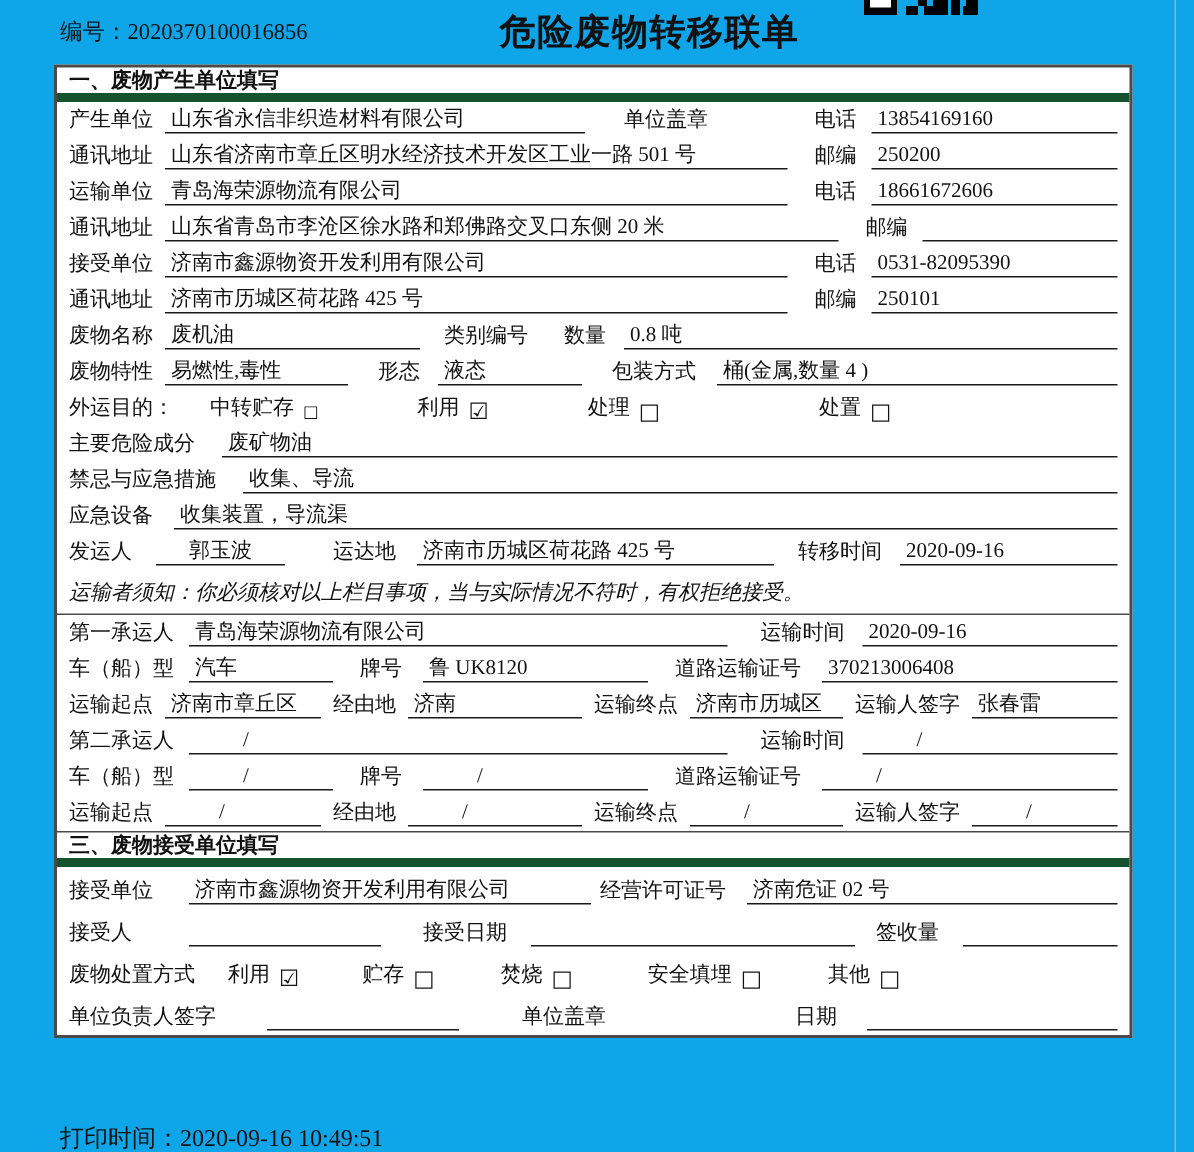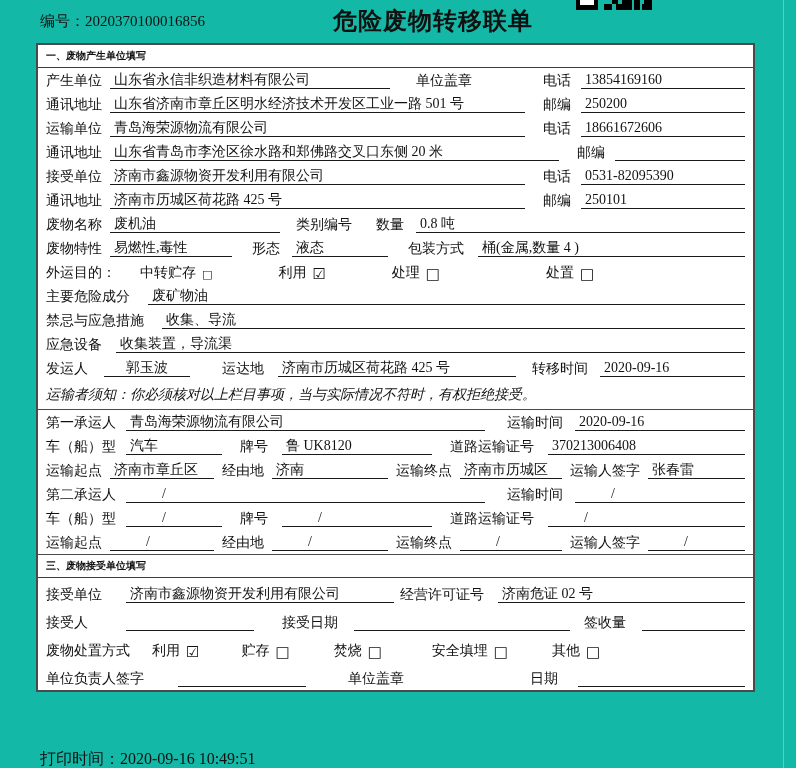--- a/index.html
+++ b/index.html
@@ -1,23 +1,23 @@
 <!DOCTYPE html>
 <html><head>
 <meta charset="utf-8">
 <style>
   html,body{margin:0;padding:0;background:#fff;}
-  .screen{position:relative;width:796px;height:768px;background:#14b8a6;overflow:hidden;
+  .screen{position:relative;width:796px;height:768px;background:#0ea5e9;overflow:hidden;
           font-family:"Liberation Serif","DejaVu Serif",serif;color:#111;}
   .edge{position:absolute;left:783px;top:0;width:1px;height:768px;background:#a9a9a9;}
   .qr{position:absolute;left:576px;top:0;}
   .docnum{position:absolute;left:40px;top:12px;font-size:15px;white-space:nowrap;}
   .title{position:absolute;left:333px;top:5px;font-size:24px;font-weight:bold;letter-spacing:1px;white-space:nowrap;}
   .sheet{position:absolute;left:36px;top:43px;width:719px;border:2px solid #4a4a4a;box-sizing:border-box;background:#fff;}
-  .shead{height:23px;border-bottom:1px solid #14532d;font-weight:bold;font-size:10px;
+  .shead{height:23px;border-bottom:6px solid #14532d;font-weight:bold;font-size:14px;
          display:flex;align-items:center;padding:0 8px;box-sizing:border-box;}
   .btop{border-top:1px solid #4a4a4a;}
   .note{height:30px;border-bottom:1px solid #4a4a4a;display:flex;align-items:center;
         padding:0 8px;font-size:14px;box-sizing:border-box;font-style:italic;}
   .trow{height:24px;display:flex;align-items:flex-end;padding:0 8px 3px 8px;box-sizing:border-box;font-size:14px;}
   .trow.h28{height:28px;}
   .lbl{flex:none;line-height:17px;white-space:nowrap;}
   .u{border-bottom:1px solid #1a1a1a;line-height:17px;min-height:17px;padding:0 4px;
      box-sizing:border-box;white-space:nowrap;overflow:hidden;}
   .grow{flex:1;}

